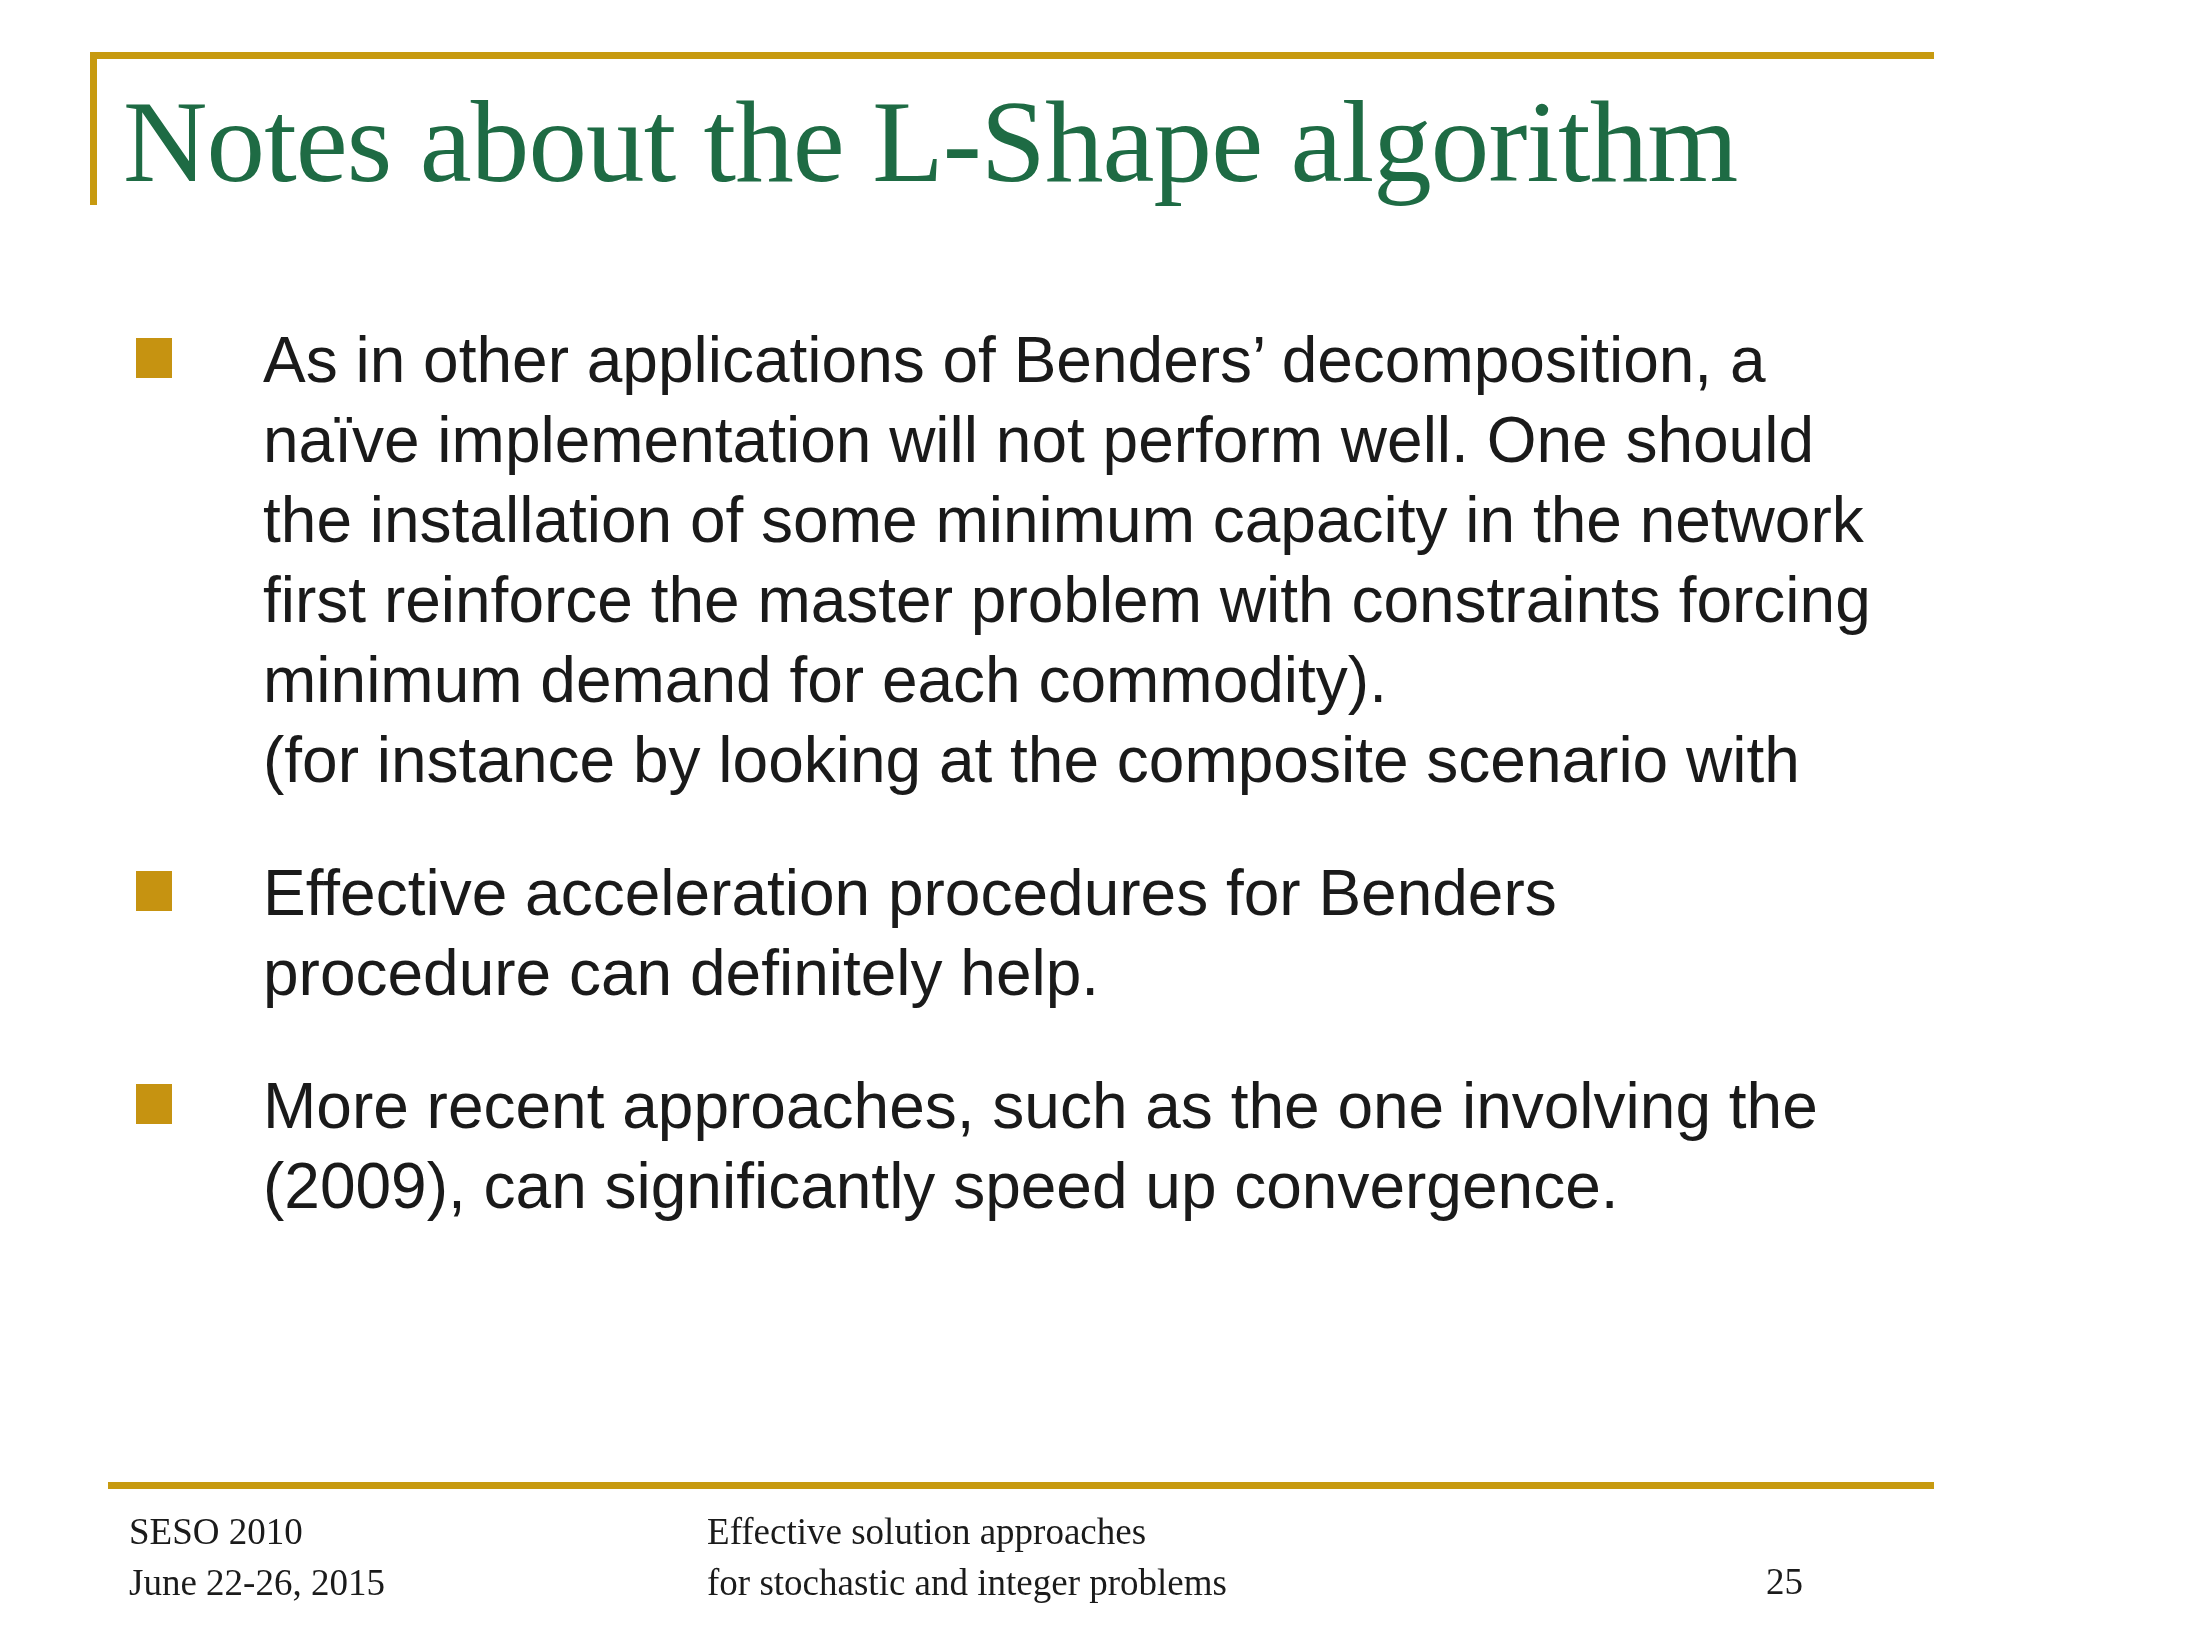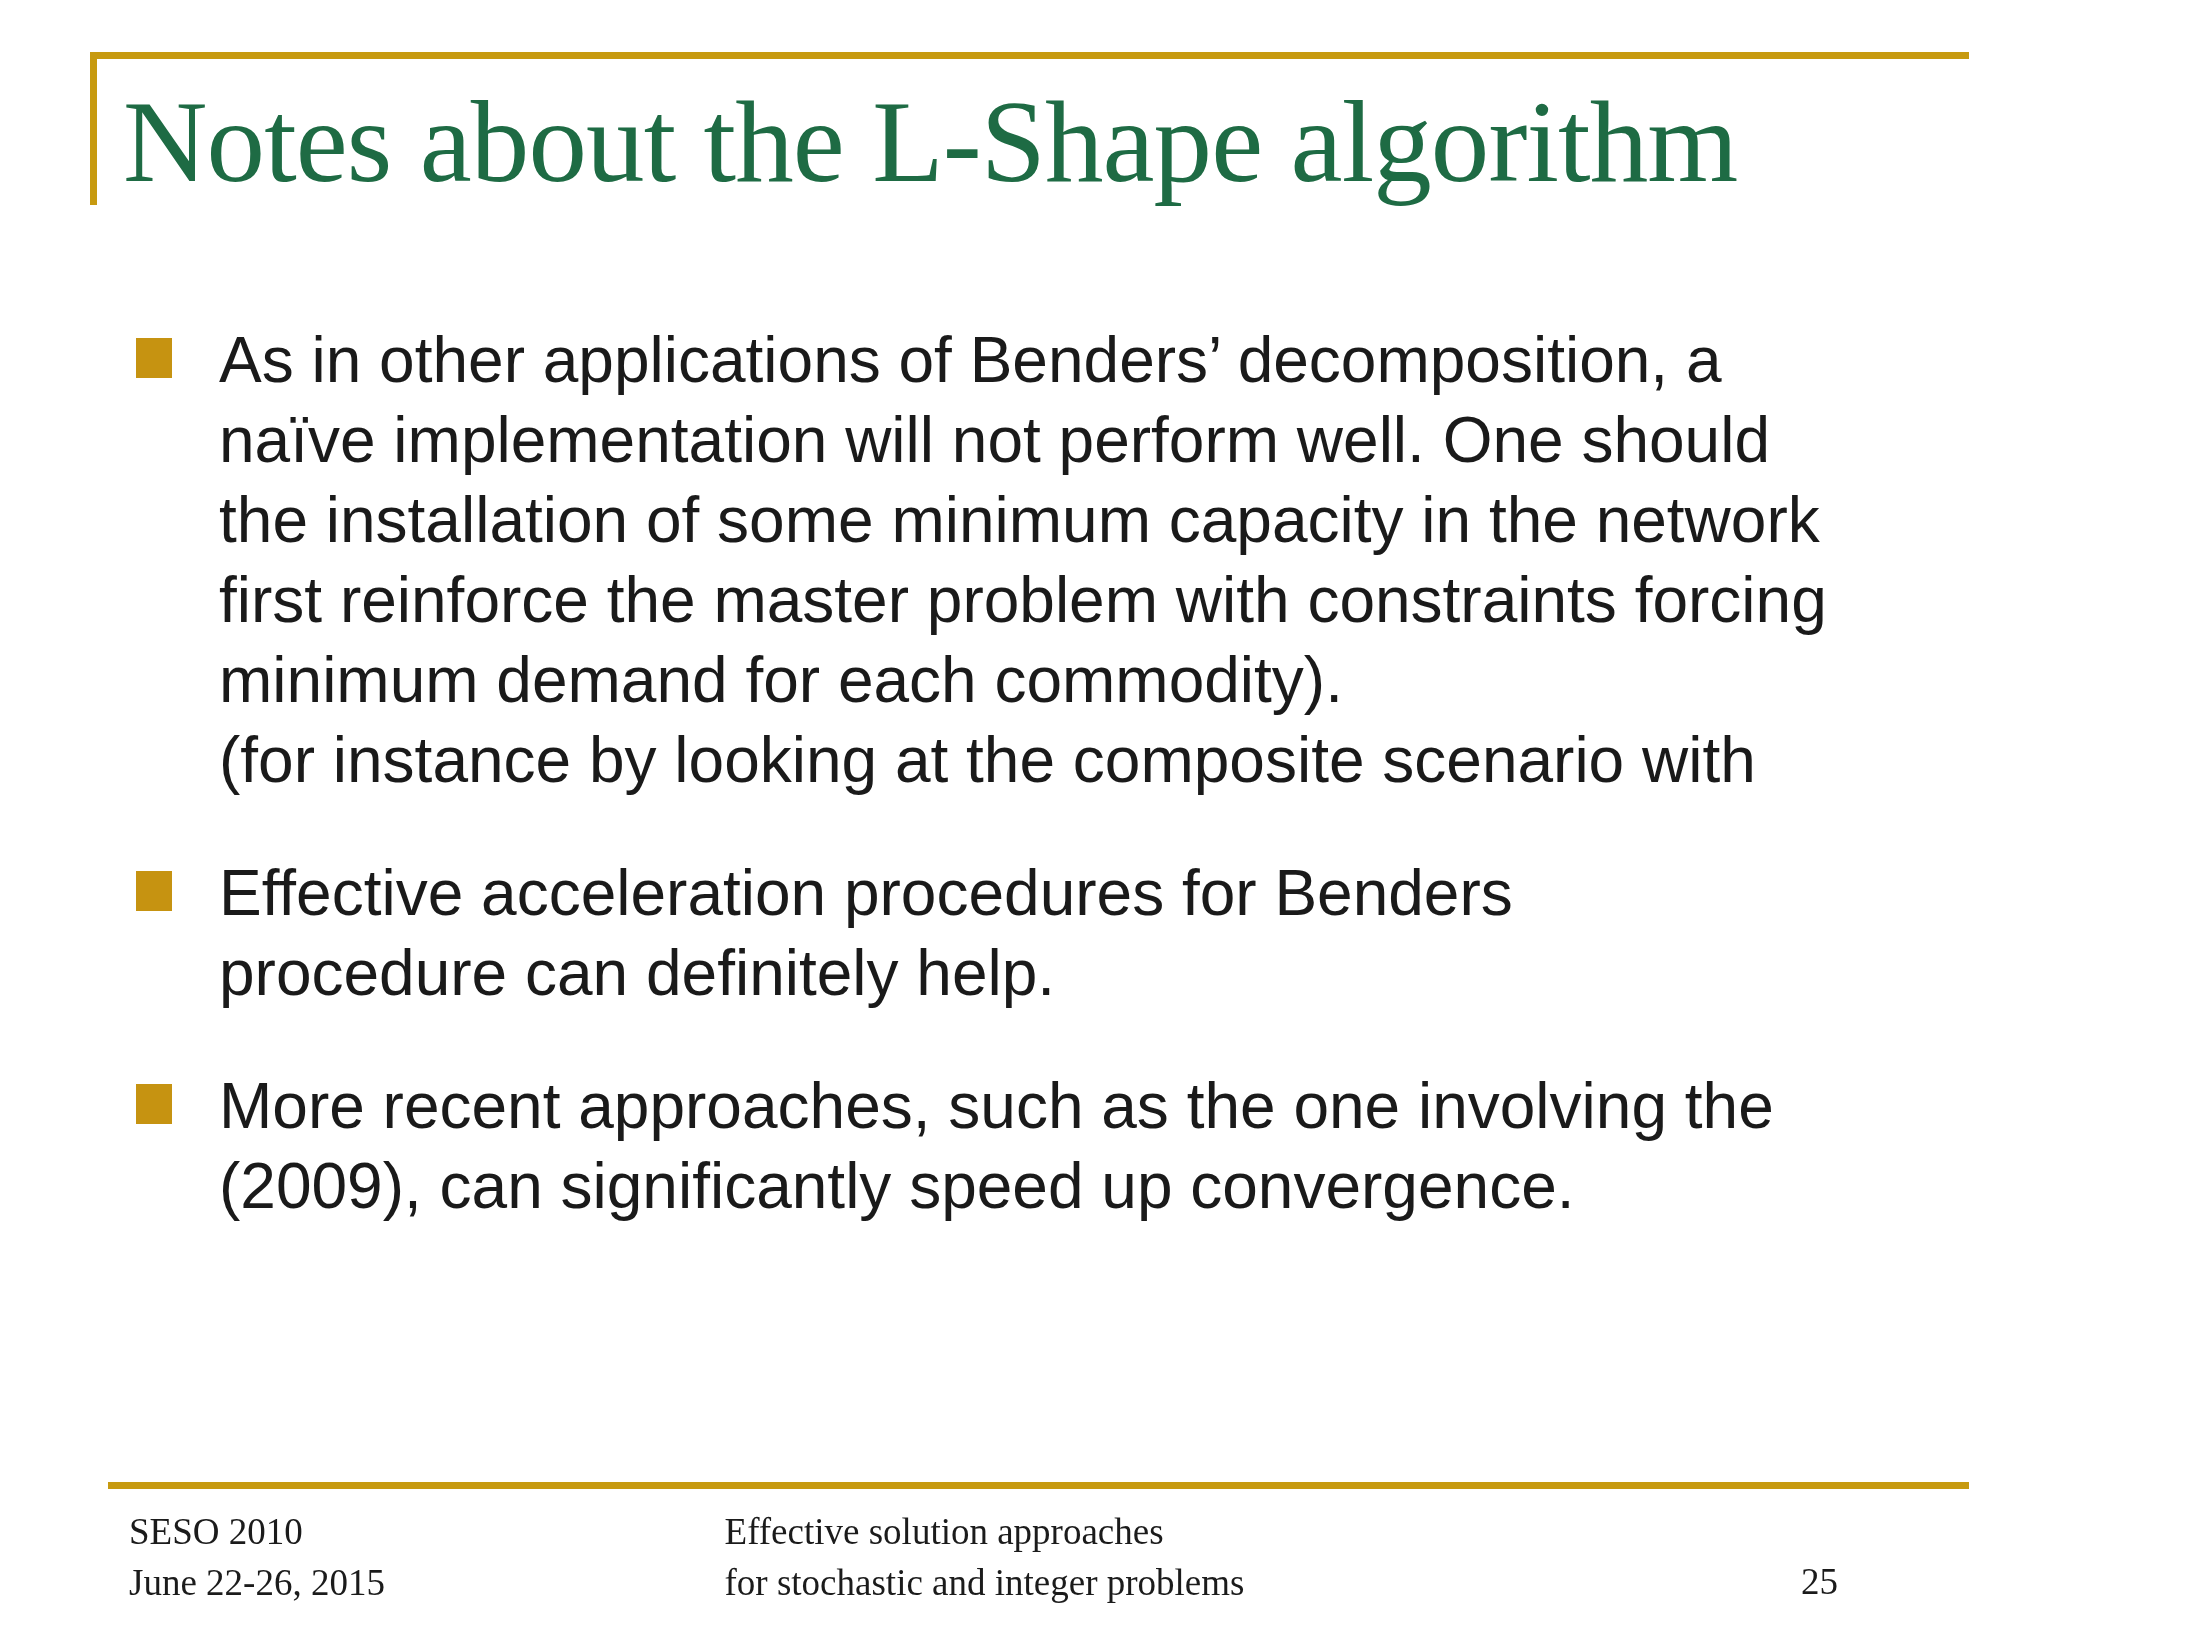--- a/index.html
+++ b/index.html
@@ -3,21 +3,20 @@
 <meta charset="utf-8">
 <style>
   html, body { margin: 0; padding: 0; background: #ffffff; }
   .slide {
     position: relative;
     width: 1934px;
     height: 1652px;
     background: #ffffff;
     overflow: hidden;
     font-family: "Liberation Sans", "DejaVu Sans", sans-serif;
-    padding-left: 35px;
   }
 
   
   .accent-line-top {
     position: absolute;
     left: 90px; top: 52px;
     width: 1983px; height: 6.9px;
     background: var(--accent-gold, #C79A10);
   }
   .accent-line-left {
@@ -57,20 +56,21 @@
     margin-right: 47px;
     background: var(--bullet-gold, #C69311);
   }
   .bullet-text {
     color: var(--body-text, #1A1A1A);
     font-size: 64px;
   }
   .bullet-line {
     line-height: 80px;
     white-space: nowrap;
+    margin-left: 44px;
   }
 
   
   .footer-divider {
     position: absolute;
     left: 108px; top: 1482px;
     width: 1985px; height: 6.9px;
     background: var(--accent-gold, #C79A10);
   }
   .footer-left {

